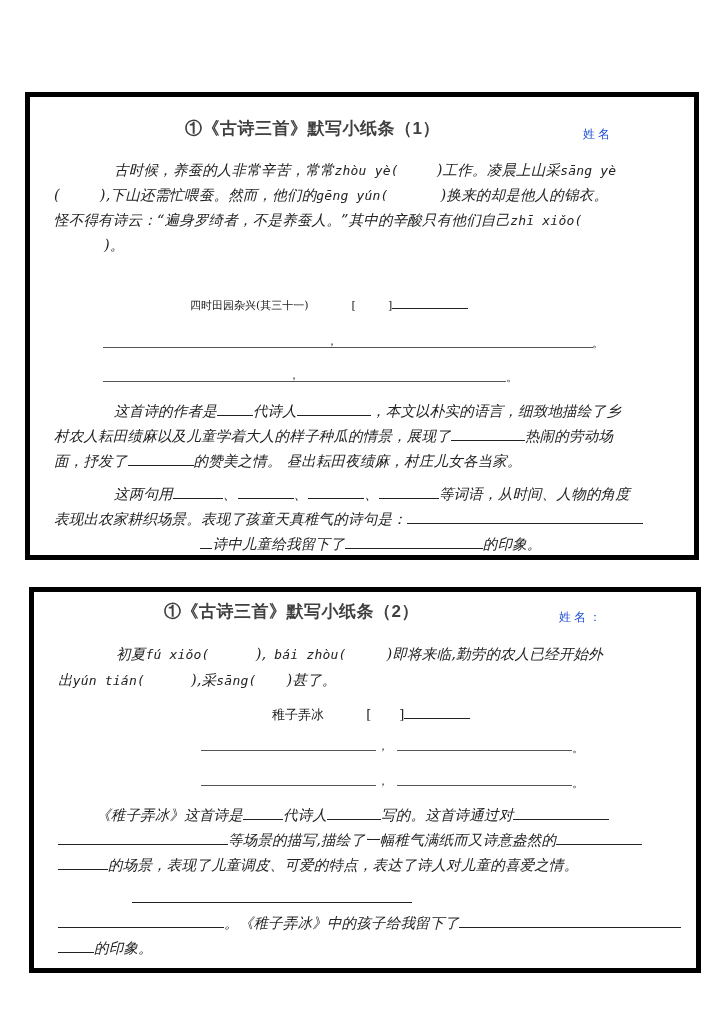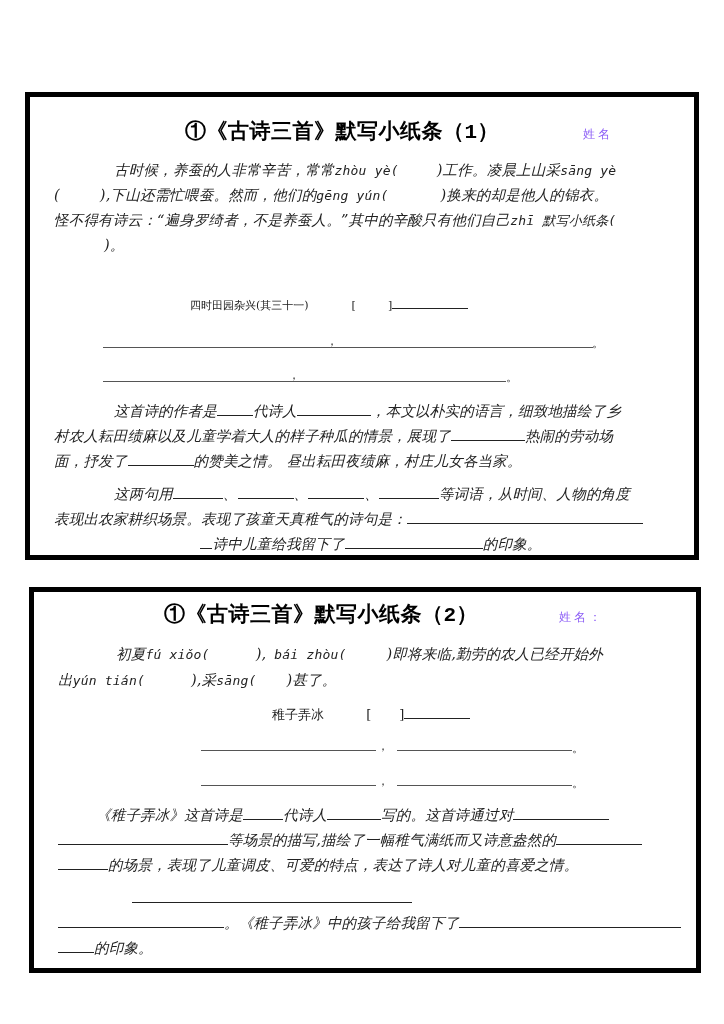--- a/index.html
+++ b/index.html
@@ -1,24 +1,24 @@
 <!DOCTYPE html>
 <html><head>
   <meta charset="utf-8">
   <style>
     html, body { margin: 0; padding: 0; background: #ffffff; }
     body { width: 724px; height: 1024px; position: relative; overflow: hidden;
            font-family: "DejaVu Serif", "Liberation Serif", serif; color: #222; }
     .box { position: absolute; border: 5px solid #000; background: #fff; box-sizing: border-box; }
     #box1 { left: 25px; top: 92px; width: 674px; height: 468px; }
     #box2 { left: 29px; top: 587px; width: 672px; height: 386px; }
-    .title { position: absolute; font-family: Liberation Mono, monospace;
-             font-weight: bold; color: #000000; font-size: 21px; letter-spacing: 0.5px; }
+    .title { position: absolute; font-family: Liberation Sans, sans-serif;
+             font-weight: bold; color: #404040; font-size: 17px; letter-spacing: 0.5px; }
     .name-label { position: absolute; font-family: "DejaVu Sans", "Liberation Sans", sans-serif;
-                  font-size: 12px; color: #8b5cf6; letter-spacing: 3px; }
+                  font-size: 12px; color: #1d4ed8; letter-spacing: 3px; }
     .line { position: absolute; left: 24px; right: 6px; font-size: 14.5px; line-height: 20px; white-space: nowrap; letter-spacing: 0.2px; font-style: italic; }
     .u { display: inline-block; border-bottom: 1px solid #222; height: 15px; vertical-align: baseline; }
     .pinyin { font-family: "DejaVu Sans Mono", "Liberation Mono", monospace; font-size: 13px; }
     .gap { display: inline-block; }
     .hline { position: absolute; height: 0; border-top: 1.5px solid #555; }
     .mark { position: absolute; font-size: 12px; color: #333; }
     .center { position: absolute; font-size: 11px; white-space: nowrap; }
   </style>
 </head>
 <body>
@@ -27,21 +27,21 @@
   <div class="title" style="left:155px; top:20px;">①《古诗三首》默写小纸条（1）</div>
   <div class="name-label" style="left:553px; top:29px;">姓名</div>
 
   <div class="line" style="top:63px;">
     <span class="gap" style="width:60px"></span><span>古时候，养蚕的人非常辛苦，常常</span><span class="pinyin">zhòu yè(</span><span class="gap" style="width:38px"></span><span>)工作。凌晨上山采</span><span class="pinyin">sāng yè</span>
   </div>
   <div class="line" style="top:88px;">
     <span>(</span><span class="gap" style="width:40px"></span><span>),下山还需忙喂蚕。然而，他们的</span><span class="pinyin">gēng yún(</span><span class="gap" style="width:52px"></span><span>)换来的却是他人的锦衣。</span>
   </div>
   <div class="line" style="top:113px;">
-    <span>怪不得有诗云：“遍身罗绮者，不是养蚕人。”其中的辛酸只有他们自己</span><span class="pinyin">zhī 默写小纸条(</span>
+    <span>怪不得有诗云：“遍身罗绮者，不是养蚕人。”其中的辛酸只有他们自己</span><span class="pinyin">zhī xiǒo(</span>
   </div>
   <div class="line" style="top:138px;">
     <span class="gap" style="width:50px"></span><span>)。</span>
   </div>
 
   <div class="center" style="left:160px; top:196px;">
     <span>四时田园杂兴(其三十一)</span>
     <span class="gap" style="width:36px"></span>
     <span>[</span><span class="gap" style="width:32px"></span><span>]</span><span class="u" style="width:76px"></span>
   </div>

